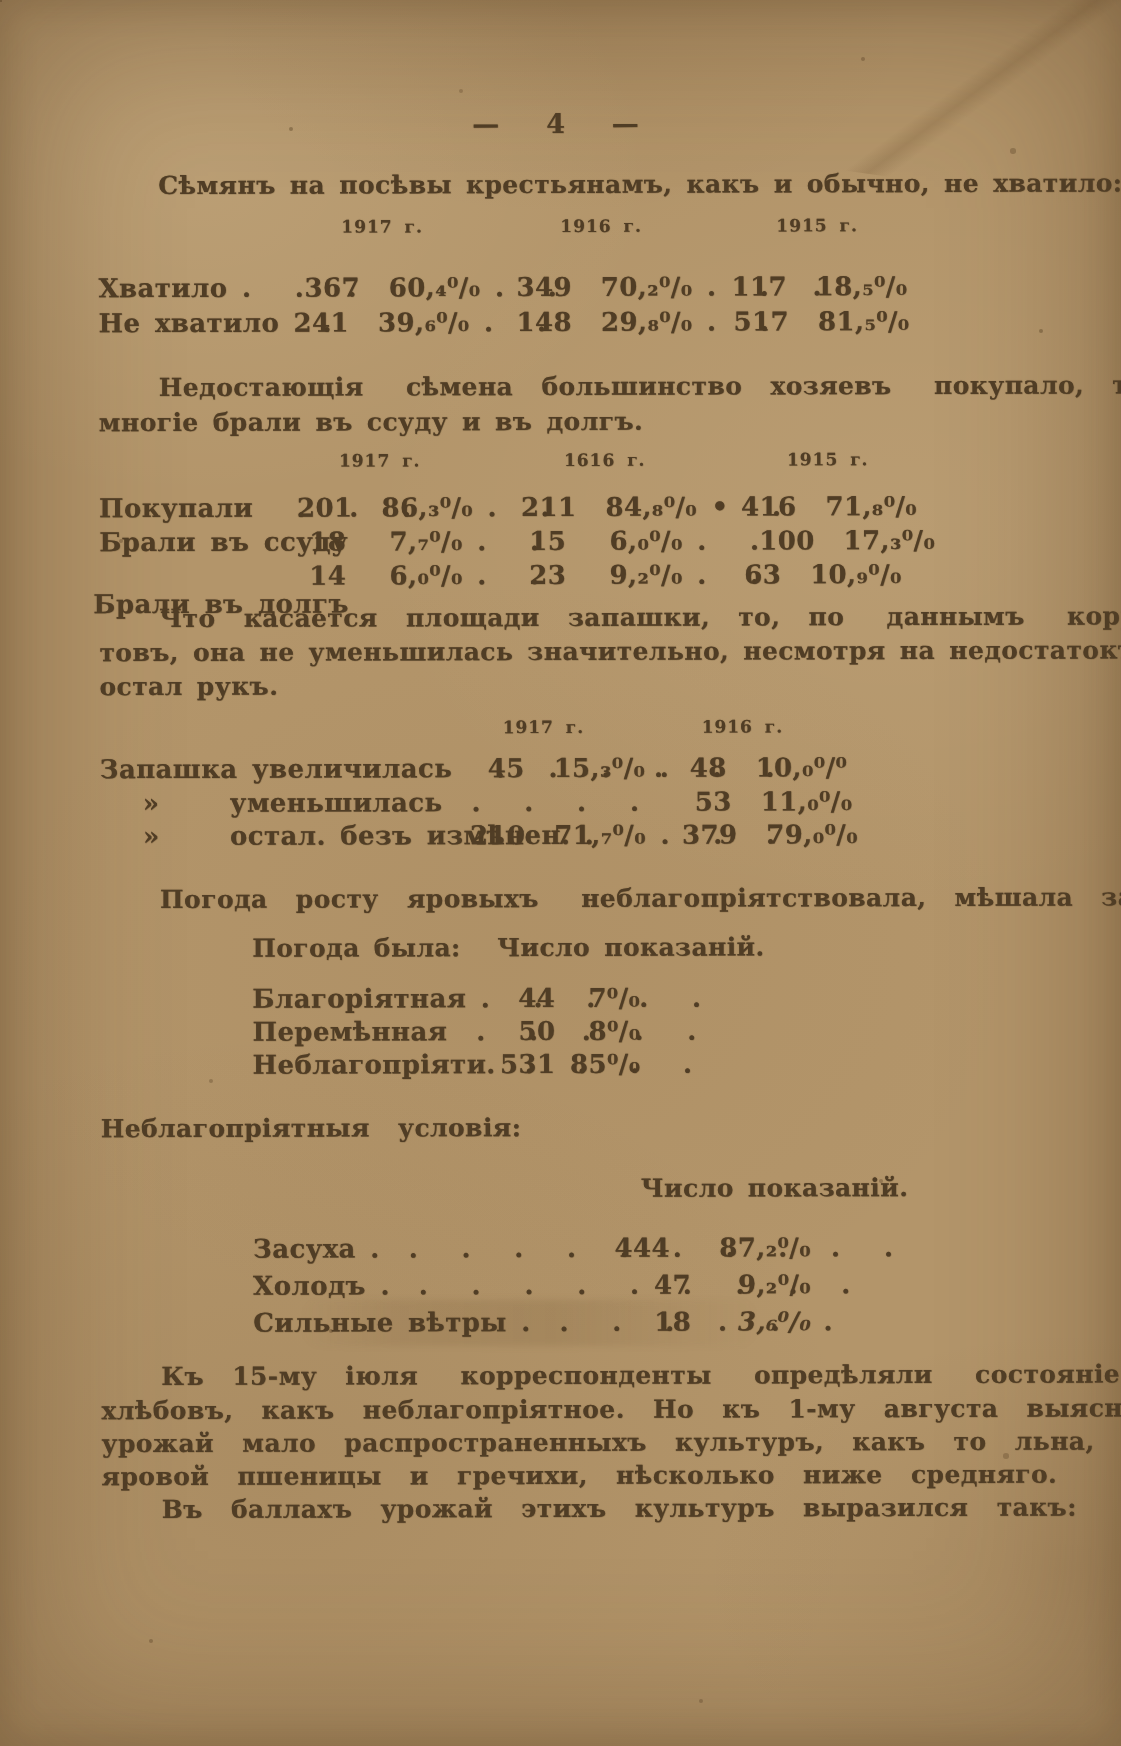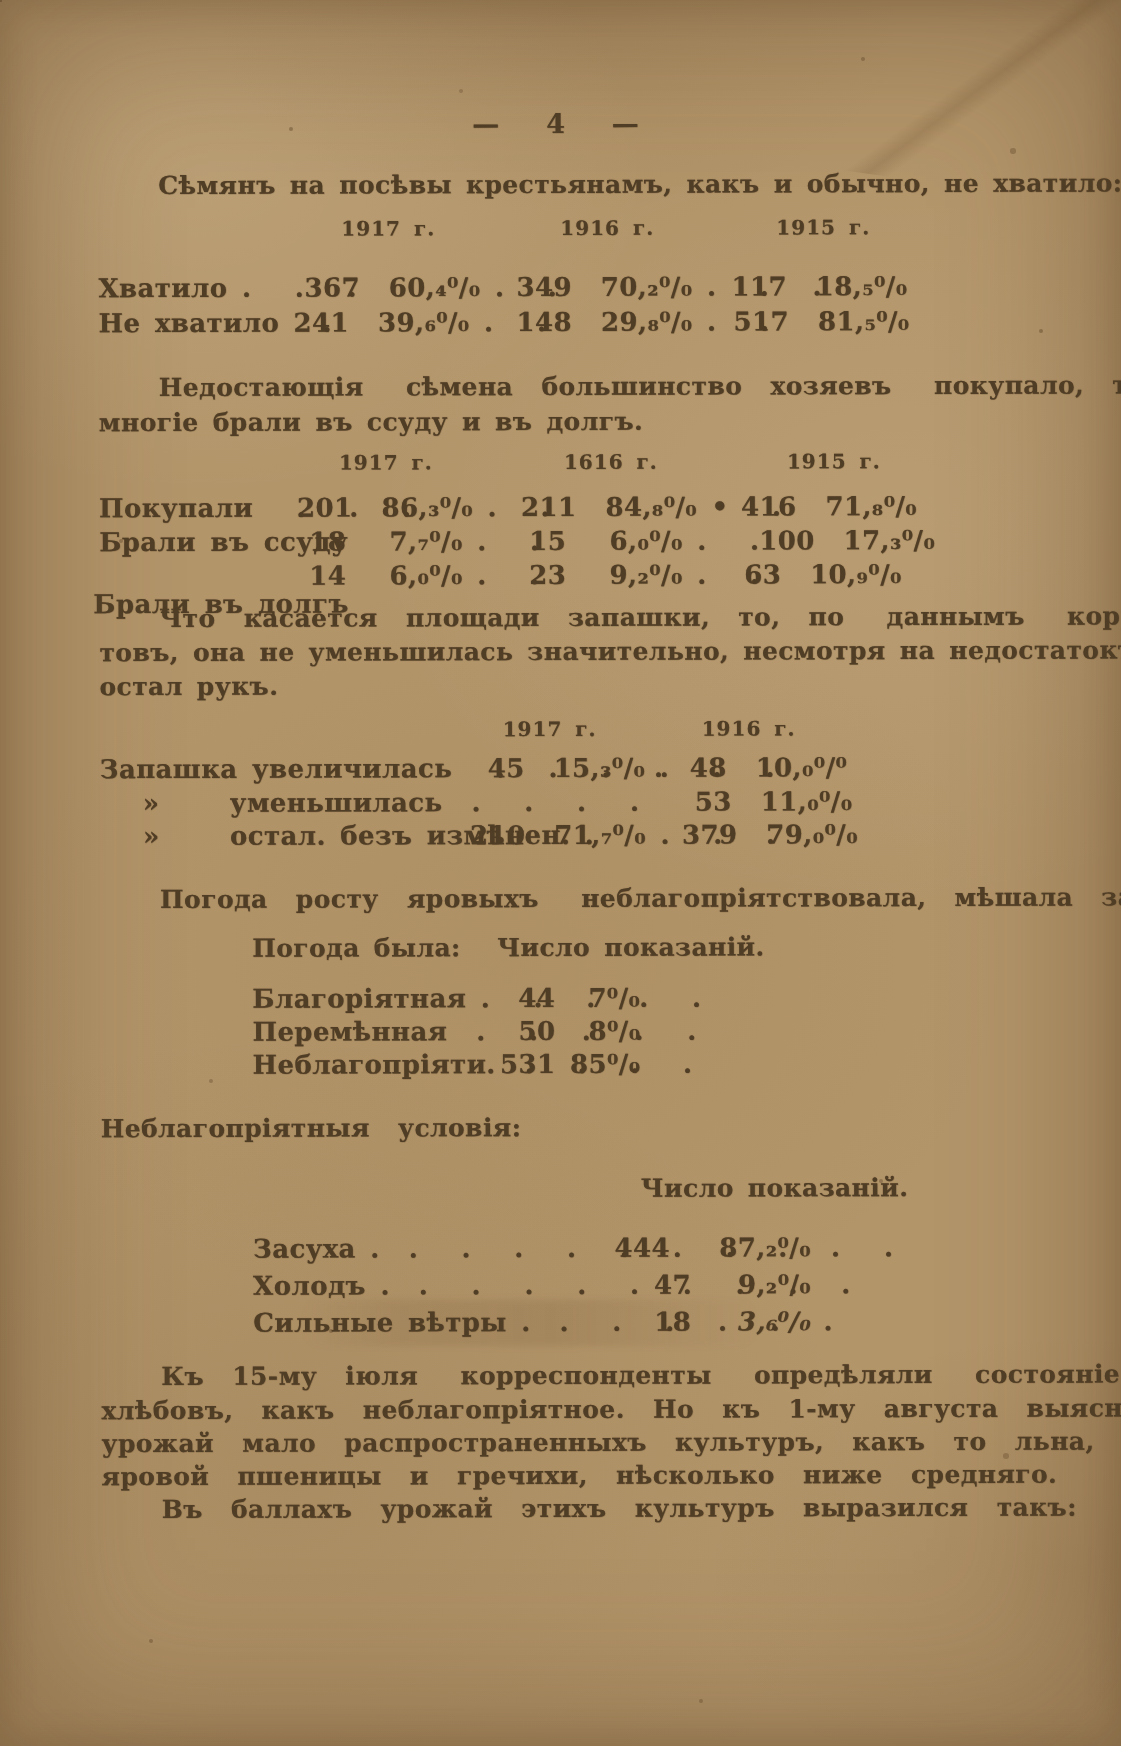--- a/index.html
+++ b/index.html
@@ -24,21 +24,21 @@
   .line{
     position:absolute;left:0;width:100%;
     font-size:25px;font-weight:700;
     letter-spacing:0.4px;word-spacing:5px;
     white-space:pre;
     color:#503d25;
     text-shadow:0 0 1px rgba(82,62,36,0.55), 0.5px 0.5px 0.5px rgba(82,62,36,0.25);
   }
   .line > span{position:absolute;top:0;white-space:pre;}
   .num{font-size:26px;}
-  .years span{font-size:20px;letter-spacing:1px;}
+  .years span{font-size:17px;letter-spacing:1px;}
   .pageno{text-align:center;font-size:27px;letter-spacing:6px;}
   .ra{text-align:right;}
   .speck-layer{position:absolute;left:0;top:0;width:2px;height:2px;border-radius:50%;
     background:rgba(60,40,18,0.4);
     box-shadow:
       290px 128px 0 1px rgba(70,48,22,0.35),
       862px 58px 0 1px rgba(70,48,22,0.30),
       1012px 150px 0 2px rgba(70,48,22,0.28),
       120px 540px 0 1px rgba(70,48,22,0.30),
       960px 620px 0 1px rgba(70,48,22,0.30),

